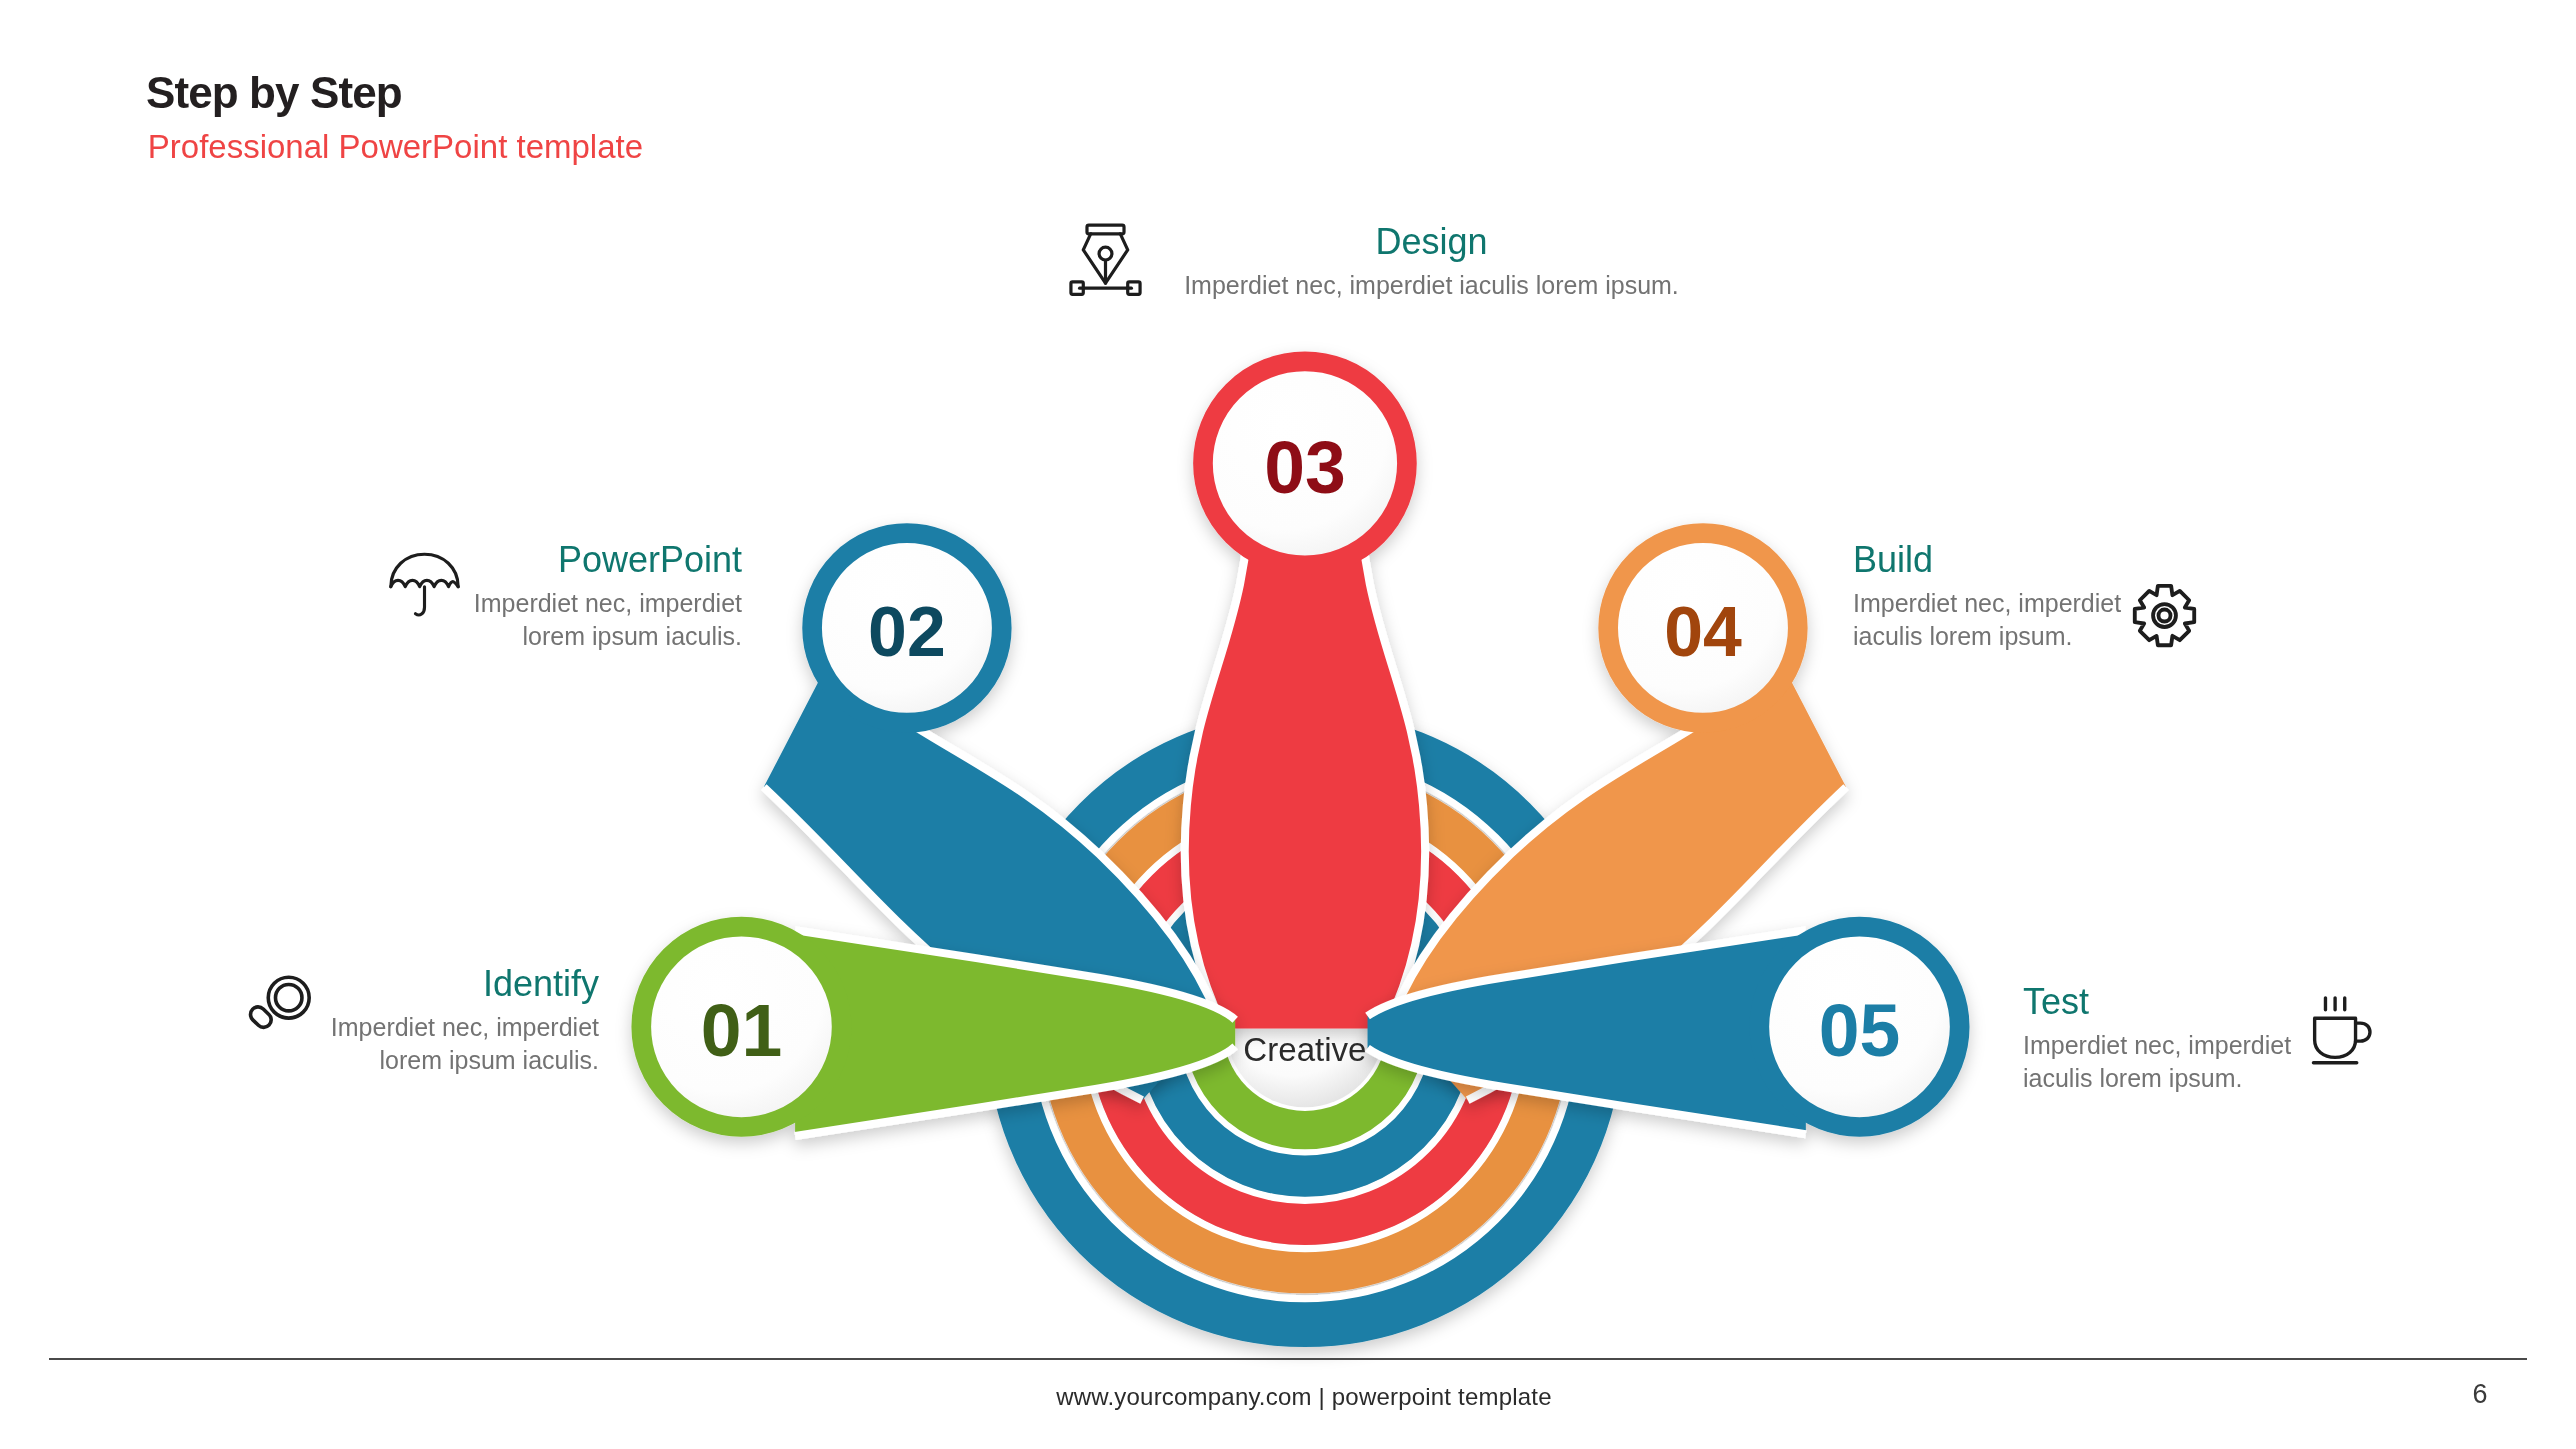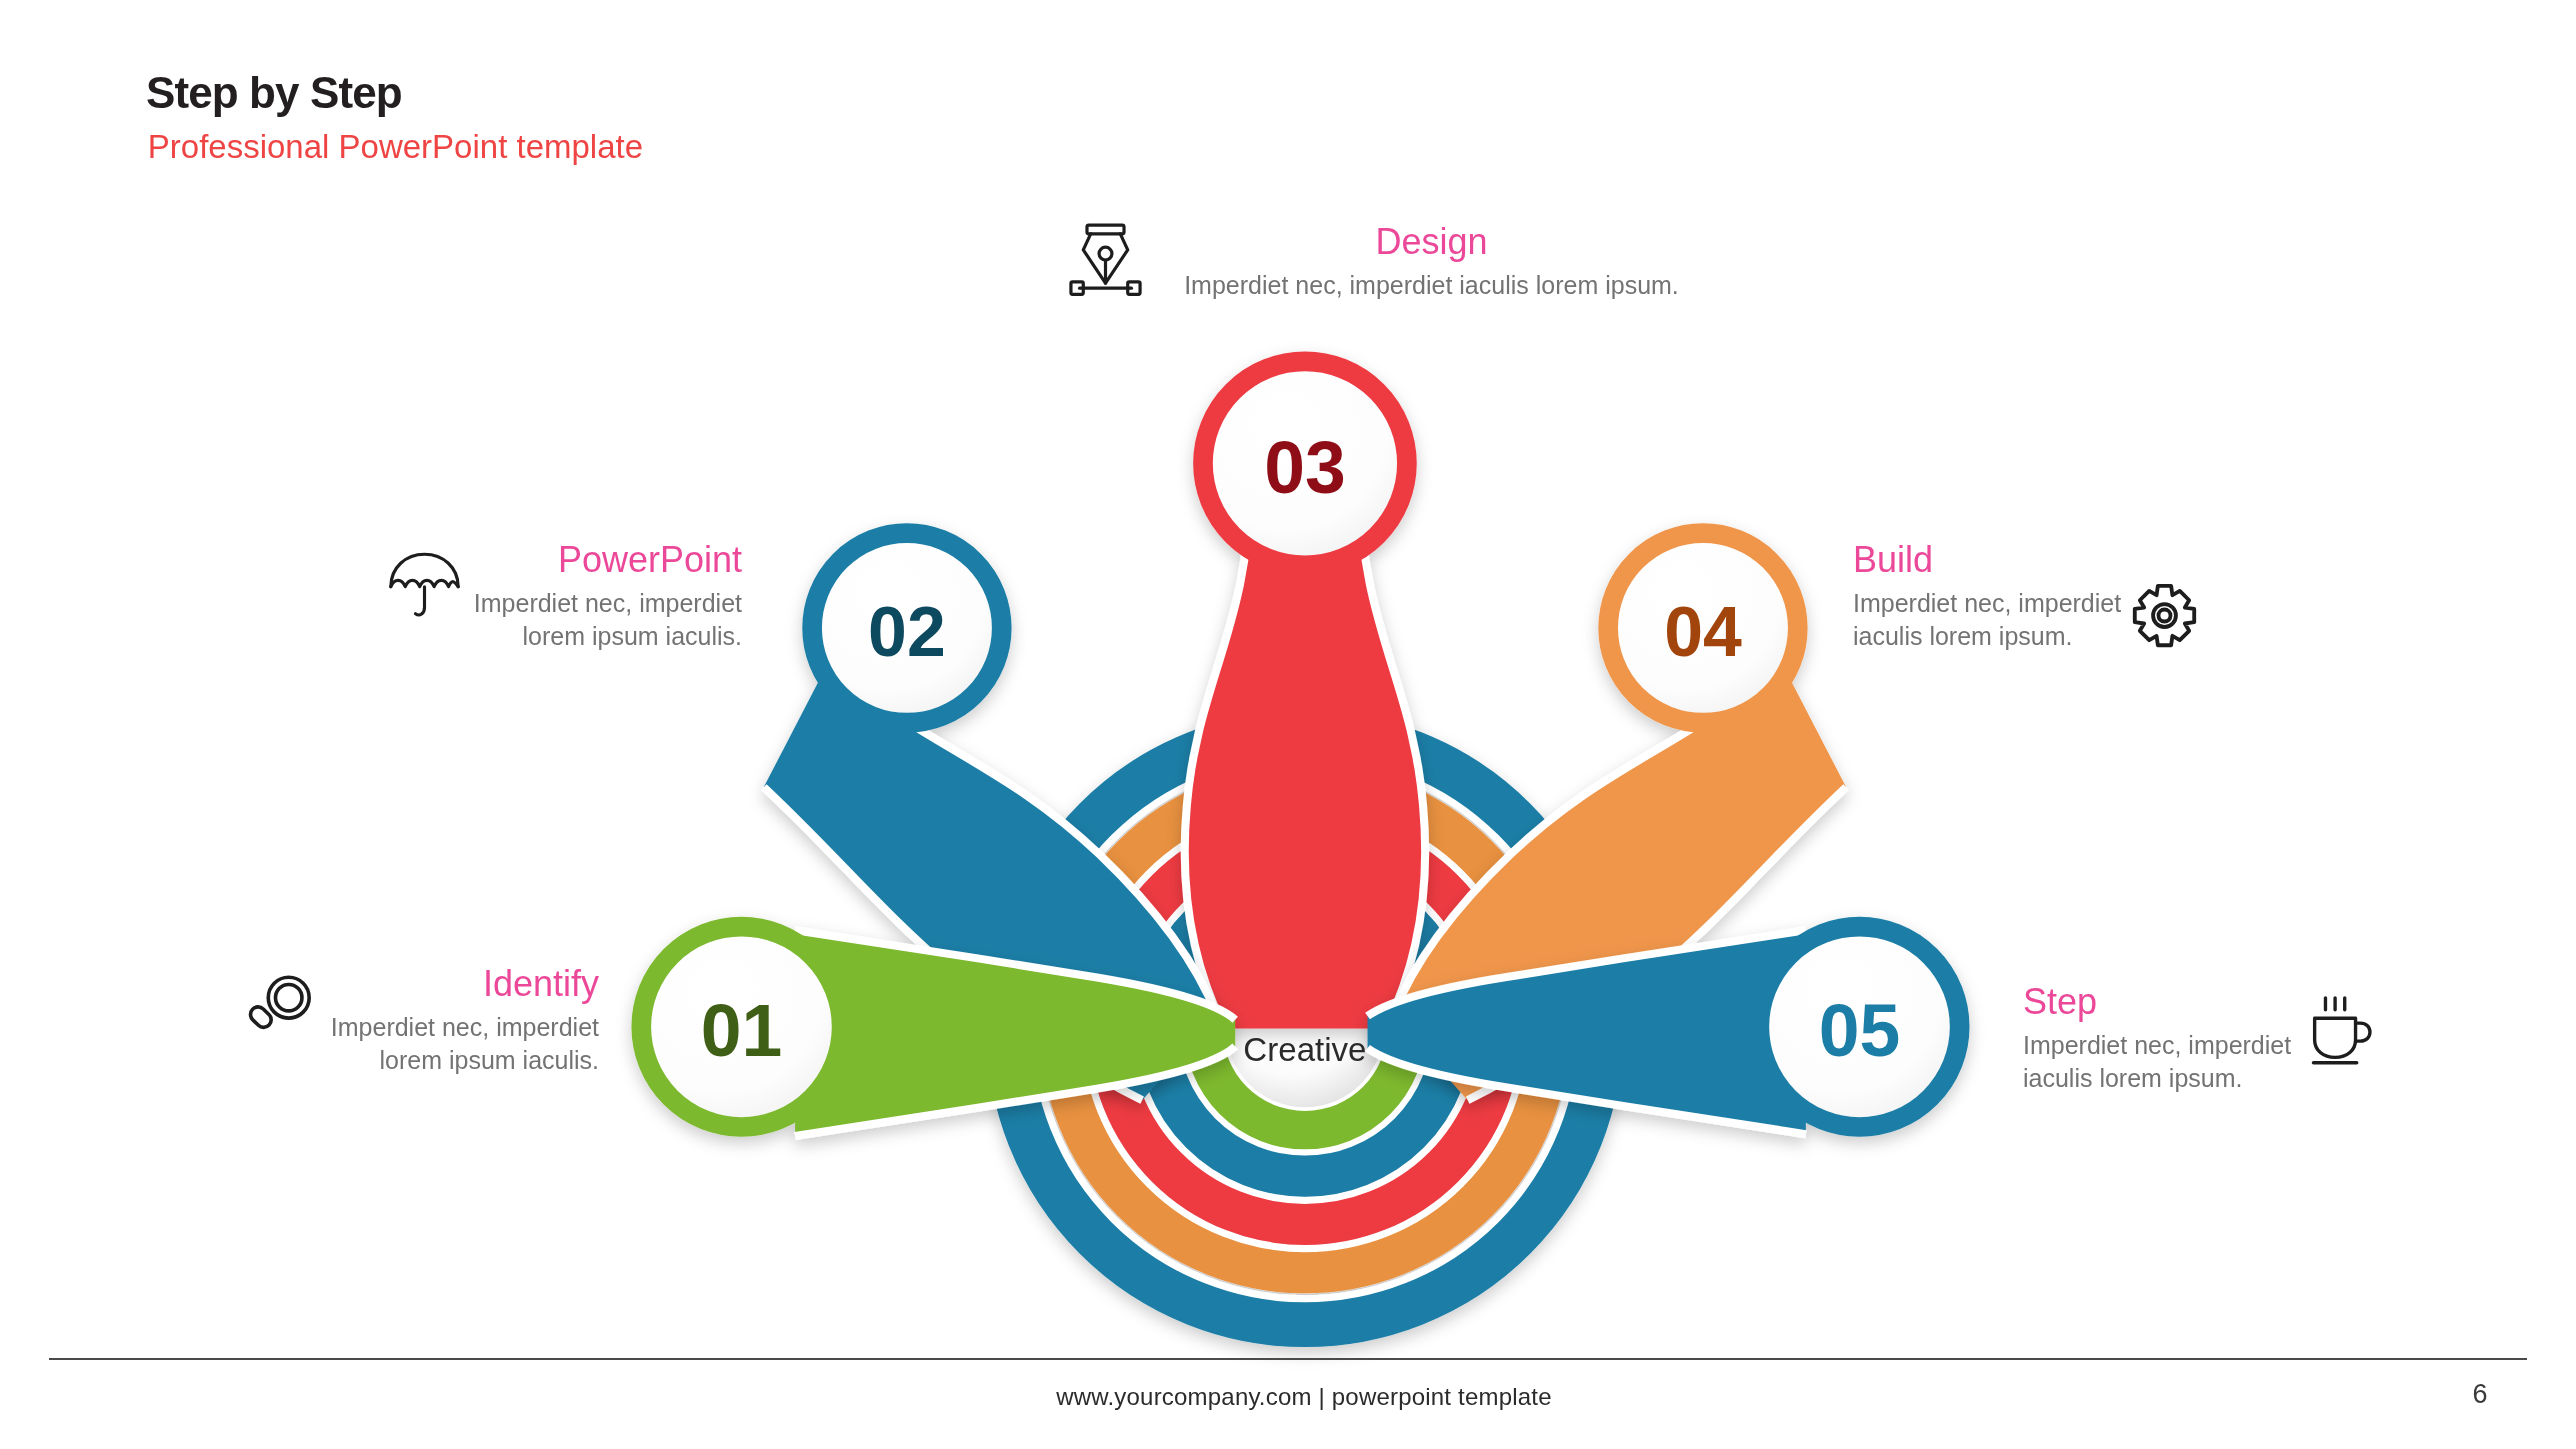--- a/index.html
+++ b/index.html
@@ -23,21 +23,21 @@
     font-size:33px;color:#ef4444;margin:12.5px 0 0 1.8px;
     font-weight:normal;line-height:1.1;
   }
 
   
   .graphic{position:absolute;left:8px;top:0;width:2576px;height:1449px;}
   .graphic svg{display:block;}
 
   
   .block{position:absolute;}
-  .blk-title{font-size:36px;color:#ec4899;line-height:1.1;margin:0;font-weight:normal;}
+  .blk-title{font-size:36px;color:#0f766e;line-height:1.1;margin:0;font-weight:normal;}
   .blk-desc{font-size:25px;color:#737373;line-height:1.32;margin:7.2px 0 0 0;font-weight:normal;}
 
   .b-right{text-align:right;}
   .b-left{text-align:left;}
   .b-center{text-align:center;}
 
   .icon-abs{position:absolute;}
   .icon-abs svg{display:block;}
 
   
@@ -225,21 +225,21 @@
   </div>
   <div class="icon-abs" style="left:243px;top:970px;">
     <svg width="77" height="77" viewBox="0 0 64 64" fill="none" stroke="#1d1d1d" stroke-width="3" stroke-linecap="round" stroke-linejoin="round">
       <circle cx="38" cy="23" r="17"></circle>
       <circle cx="38" cy="23" r="11"></circle>
       <rect x="5.5" y="33" width="19" height="12.5" rx="6.25" transform="rotate(44 15 39)"></rect>
     </svg>
   </div>
 
   <div class="block b-left" style="left:2023px;top:982px;width:340px;">
-    <div class="blk-title">Step</div>
+    <div class="blk-title">Test</div>
     <div class="blk-desc">Imperdiet nec, imperdiet iaculis lorem ipsum.</div>
   </div>
   <div class="icon-abs" style="left:2299px;top:993px;">
     <svg width="77" height="77" viewBox="0 0 64 64" fill="none" stroke="#1d1d1d" stroke-width="2.8" stroke-linecap="round" stroke-linejoin="round">
       <path d="M22 4 L22 14"></path>
       <path d="M30 4 L30 14"></path>
       <path d="M38 4 L38 14"></path>
       <path d="M13 21 L13 39 C13 47.5 20 53.5 30 53.5 C40 53.5 47 47.5 47 39 L47 21 Z"></path>
       <path d="M47 25 L51 25 C56 25 59 28.3 59 32.5 C59 36.7 56 40 51 40 L47 40"></path>
       <path d="M12 58 L48 58"></path>

